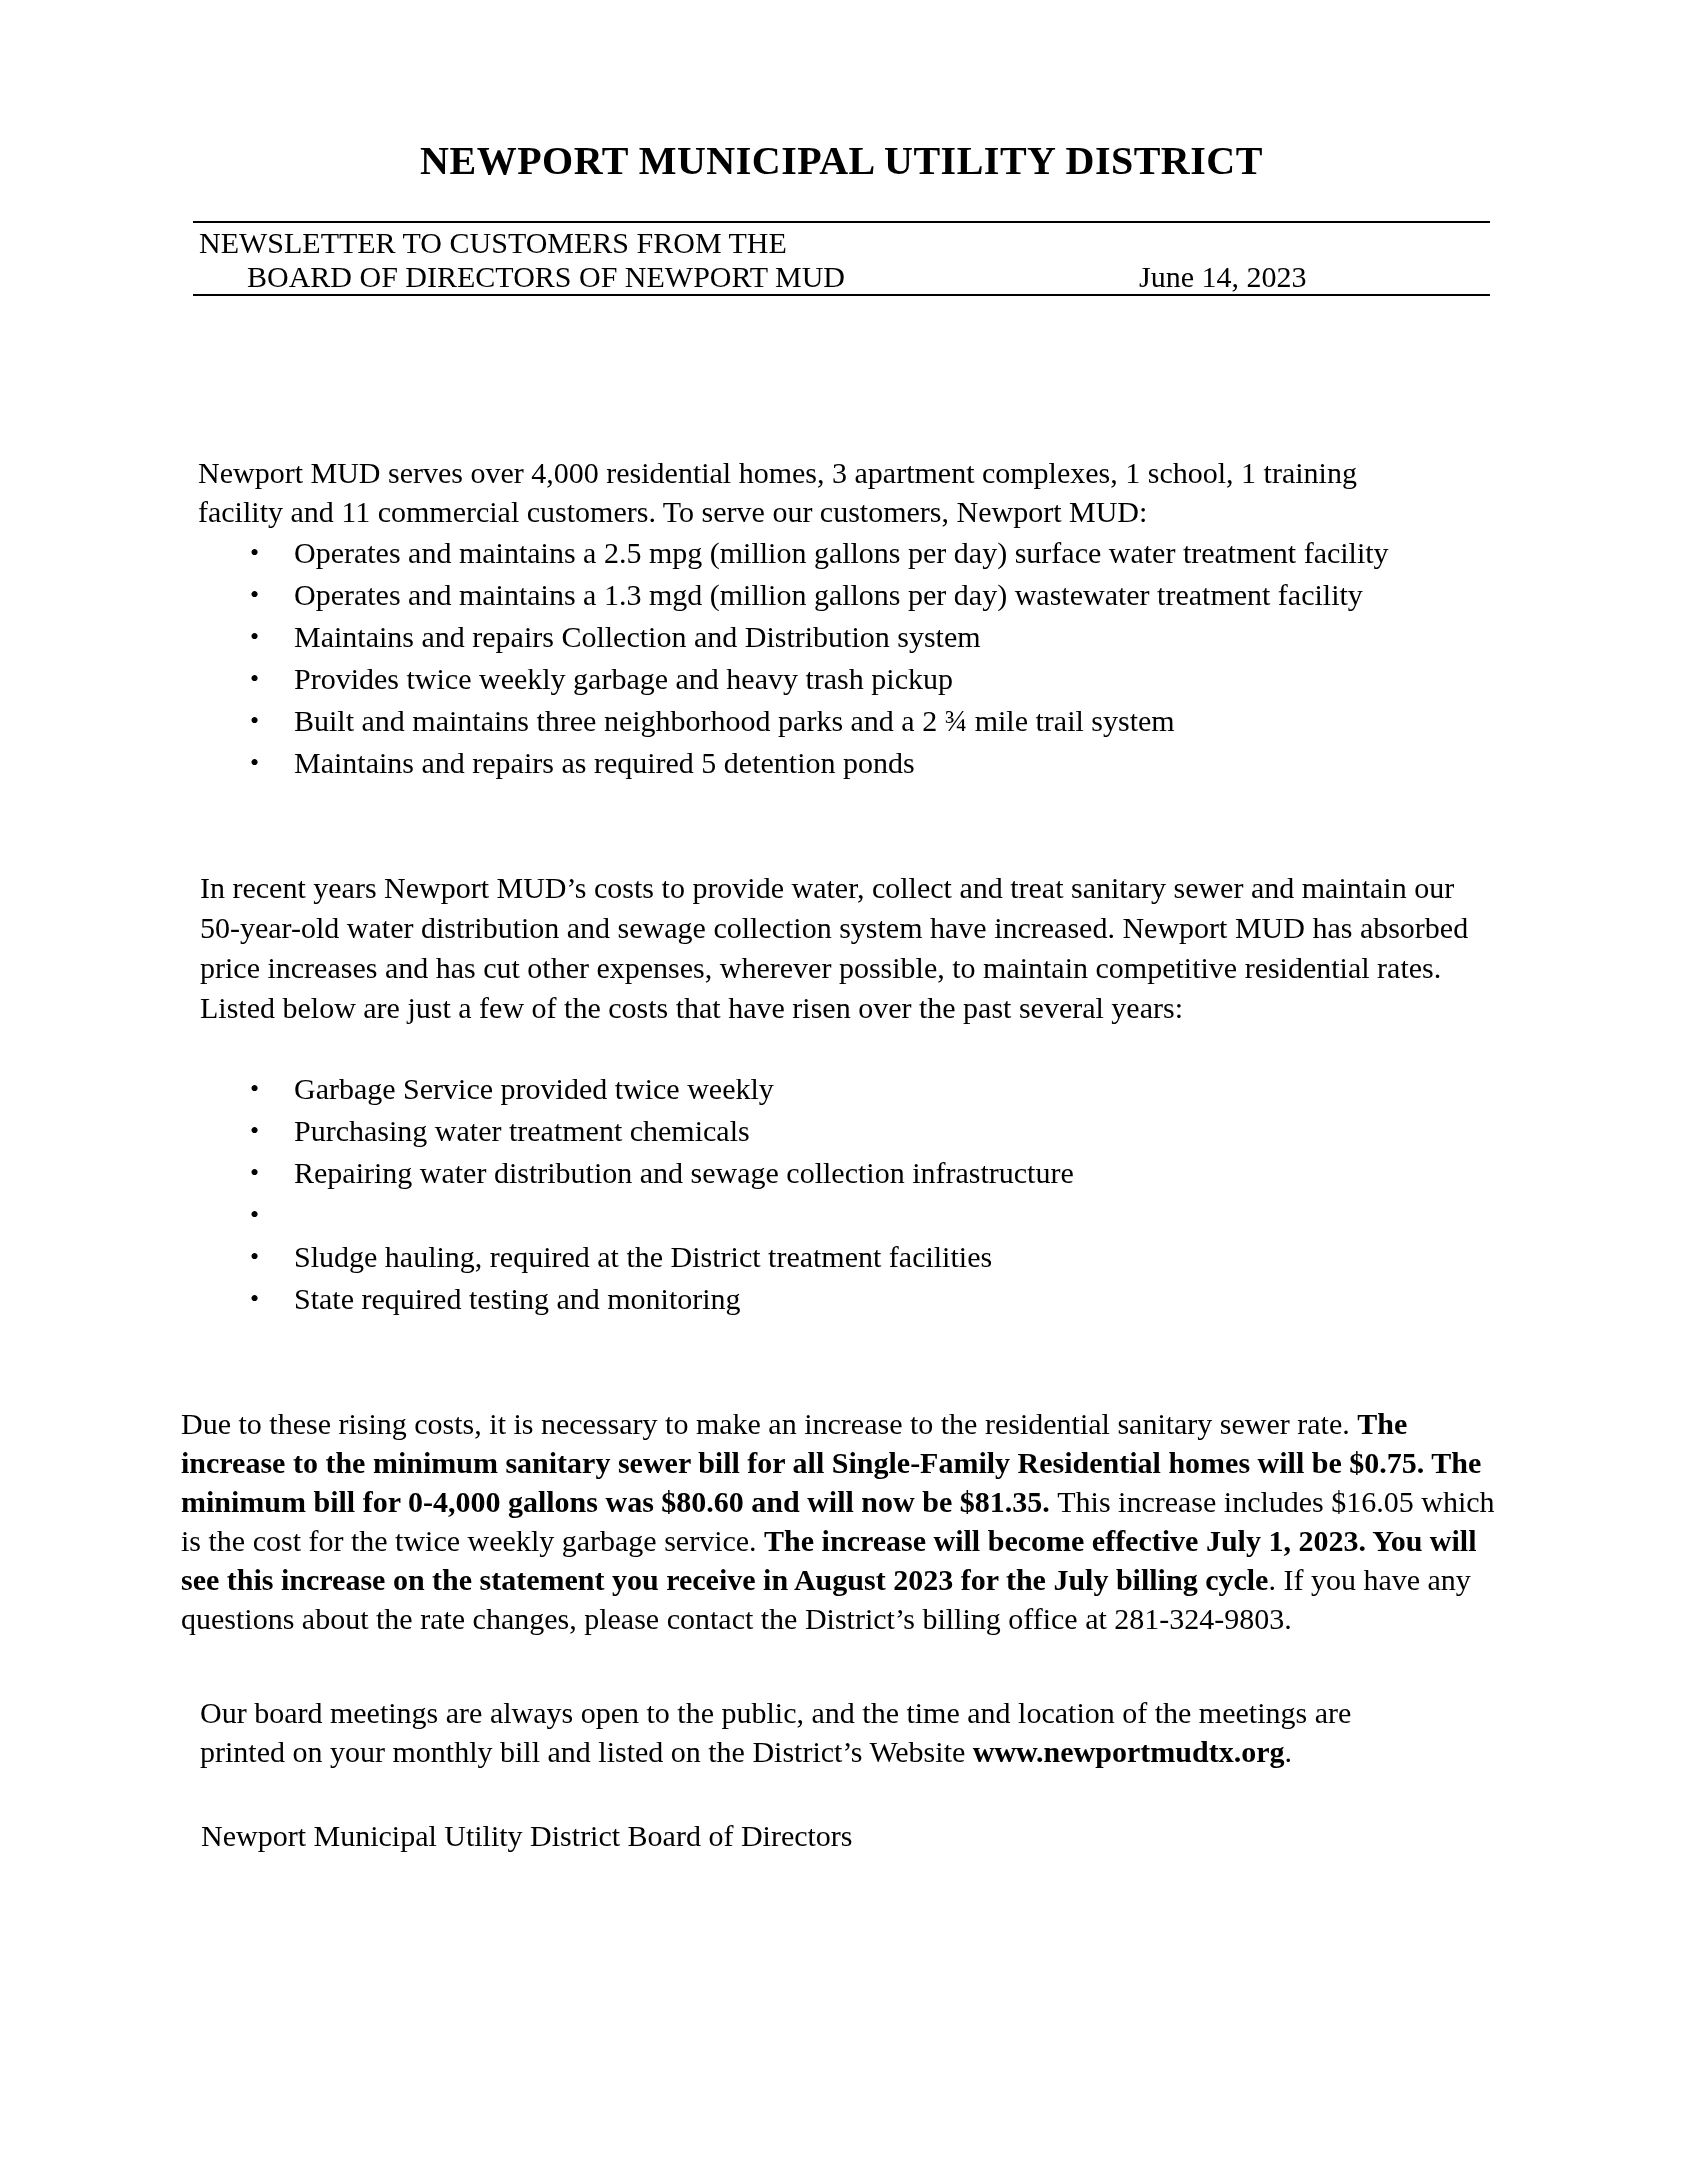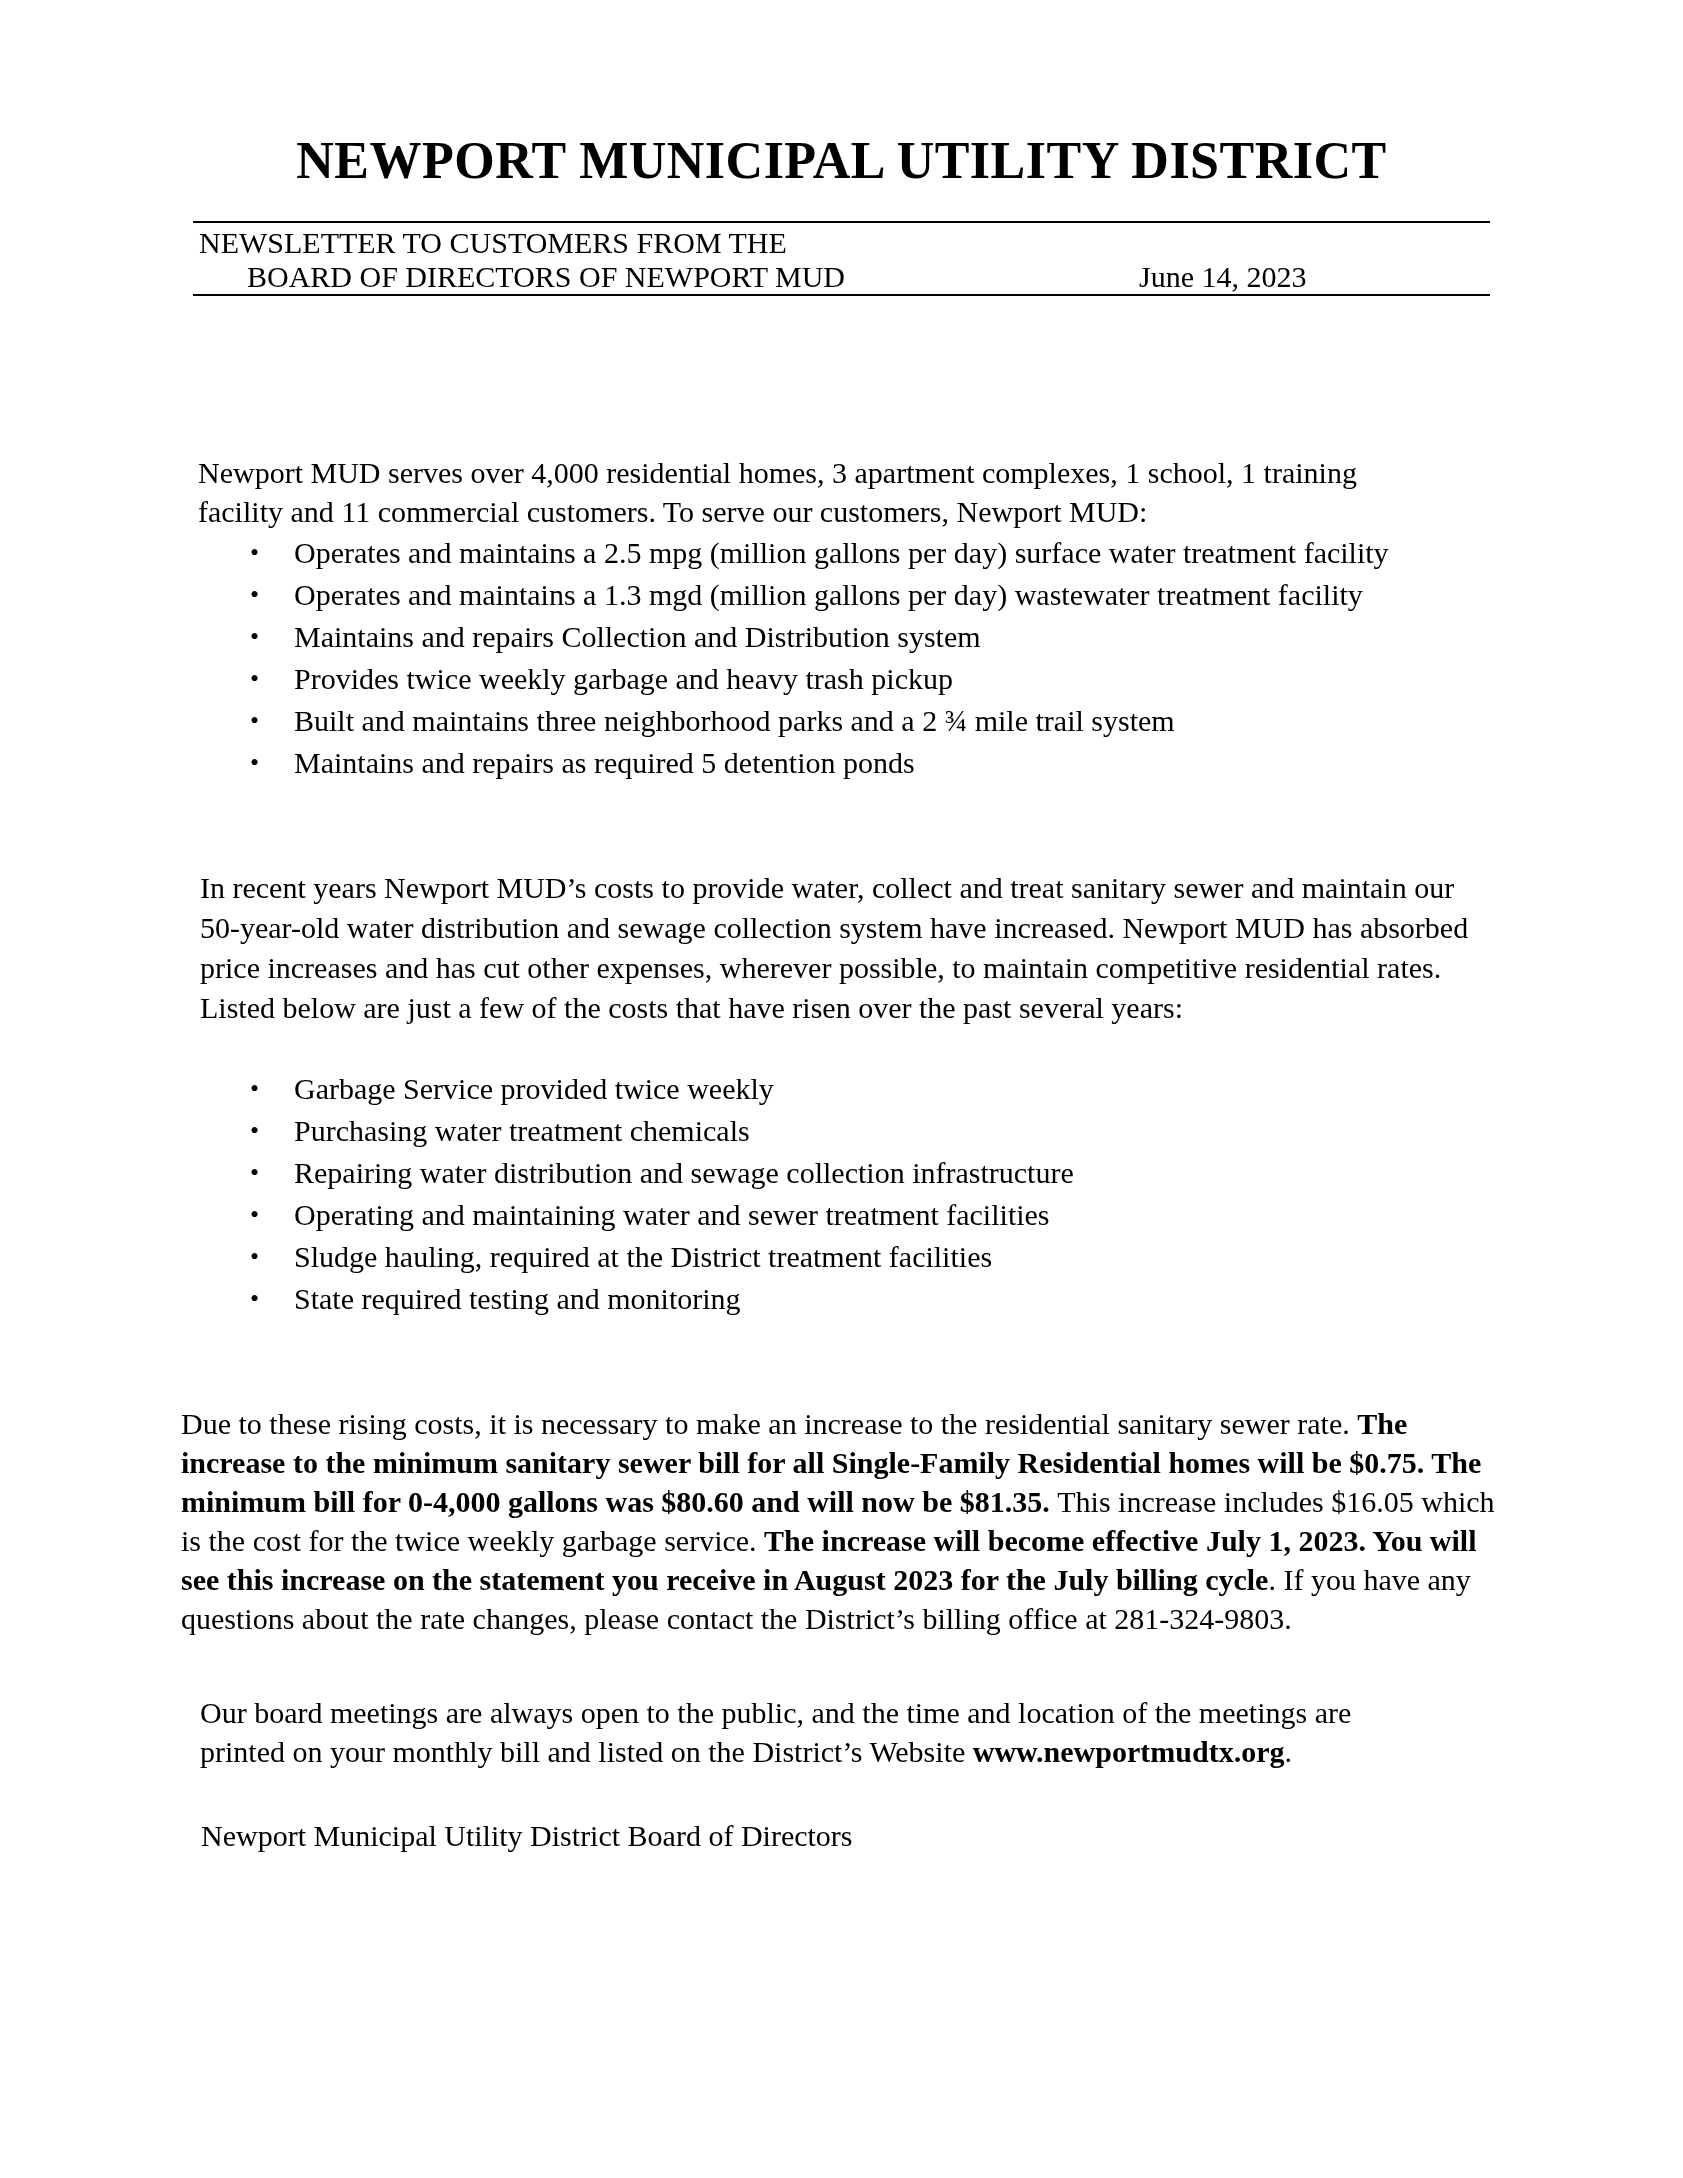--- a/index.html
+++ b/index.html
@@ -9,21 +9,21 @@
     height: 2178px;
     background: #ffffff;
     color: #000000;
     font-family: "Liberation Serif", "DejaVu Serif", serif;
     overflow: hidden;
   }
   .doc-title {
     position: absolute;
     top: 139px; left: 0; width: 100%;
     text-align: center;
-    font-size: 52px; line-height: 44px;
+    font-size: 40px; line-height: 44px;
     font-weight: bold;
     letter-spacing: 0.5px;
     white-space: nowrap;
   }
   .masthead {
     position: absolute;
     top: 221px; left: 193px; width: 1297px;
     border-top: 2px solid #000000;
     border-bottom: 2px solid #000000;
     padding: 3px 0 0 0;
@@ -104,21 +104,21 @@
     <div class="line">In recent years Newport MUD’s costs to provide water, collect and treat sanitary sewer and maintain our</div>
     <div class="line">50-year-old water distribution and sewage collection system have increased. Newport MUD has absorbed</div>
     <div class="line">price increases and has cut other expenses, wherever possible, to maintain competitive residential rates.</div>
     <div class="line">Listed below are just a few of the costs that have risen over the past several years:</div>
   </div>
 
   <div class="bullet-list list-costs">
     <div class="li"><span class="dot">•</span><span class="li-text">Garbage Service provided twice weekly</span></div>
     <div class="li"><span class="dot">•</span><span class="li-text">Purchasing water treatment chemicals</span></div>
     <div class="li"><span class="dot">•</span><span class="li-text">Repairing water distribution and sewage collection infrastructure</span></div>
-    <div class="li"><span class="dot">•</span><span class="li-text">Operating and maintaining water and sewer treatment facilities</span></div>
+    <div class="li"><span class="dot">•</span></div>
     <div class="li"><span class="dot">•</span><span class="li-text">Sludge hauling, required at the District treatment facilities</span></div>
     <div class="li"><span class="dot">•</span><span class="li-text">State required testing and monitoring</span></div>
   </div>
 
   <div class="para p-rate">
     <div class="line"><span>Due to these rising costs, it is necessary to make an increase to the residential sanitary sewer rate.  </span><span class="b">The</span></div>
     <div class="line"><span class="b">increase to the minimum sanitary sewer bill for all Single-Family Residential homes will be $0.75. The</span></div>
     <div class="line"><span class="b">minimum bill for 0-4,000 gallons was $80.60 and will now be $81.35. </span><span>This increase includes $16.05 which</span></div>
     <div class="line"><span>is the cost for the twice weekly garbage service. </span><span class="b">The increase will become effective July 1, 2023. You will</span></div>
     <div class="line"><span class="b">see this increase on the statement you receive in August 2023 for the July billing cycle</span><span>. If you have any</span></div>

